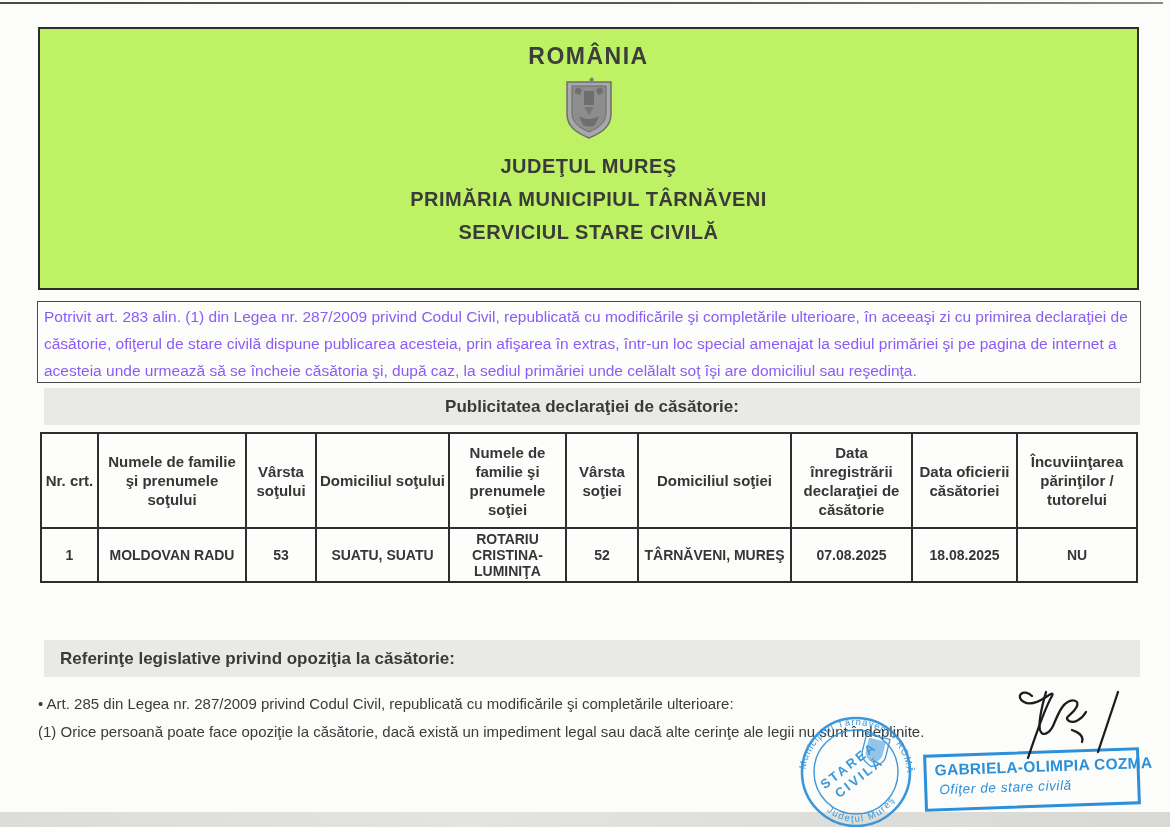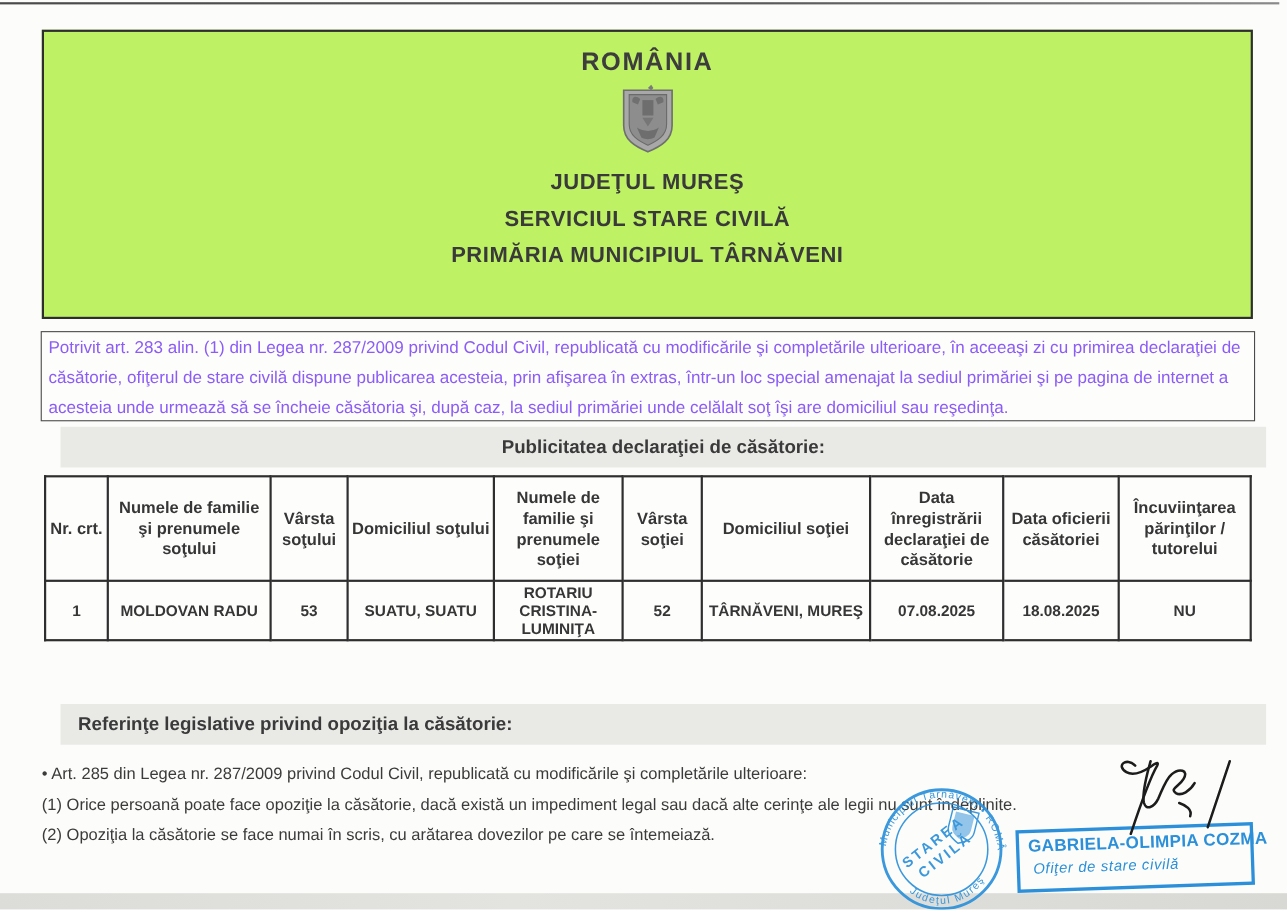--- a/index.html
+++ b/index.html
@@ -37,21 +37,21 @@
   .header-line.first { margin-top:10px; }
   
   .intro-box {
     position:absolute; left:37px; top:301px; width:1104px; height:82px;
     border:1px solid #4a4a4a; background:#fdfdfc;
     font-size:15.5px; line-height:27px; color:#8b5cf6;
     padding:1px 6px 0 6px;
   }
   
   .banner {
-    position:absolute; left:55px; width:1096px; height:37px;
+    position:absolute; left:44px; width:1096px; height:37px;
     background:#e9e9e6; color:#3a3a3a;
     font-weight:bold; font-size:17px; line-height:37px;
   }
   .banner.centered { text-align:center; top:388px; }
   .banner.left { text-align:left; padding-left:16px; top:640px; }
   
   table.pub-table {
     position:absolute; left:40px; top:432px; width:1096px;
     border-collapse:collapse; table-layout:fixed;
   }
@@ -102,22 +102,22 @@
         <path d="M5 6 h44 v32 c0 13 -10 19 -22 24 c-12 -5 -22 -11 -22 -24 z" fill="#a8a8a8" stroke="#6f6f6f" stroke-width="1.5"></path>
         <path d="M10 10 h34 v27 c0 10 -8 15 -17 19 c-9 -4 -17 -9 -17 -19 z" fill="#8d8d8d" stroke="#6a6a6a" stroke-width="1"></path>
         <path d="M27 4 l3 -3 2 3 -2 2 z" fill="#7a7a7a"></path>
         <path d="M20 14 c-4 -4 -8 -2 -7 3 l5 2 z M34 14 c4 -4 8 -2 7 3 l-5 2 z" fill="#707070"></path>
         <rect x="22" y="15" width="10" height="14" fill="#6e6e6e"></rect>
         <path d="M22 31 h10 l-5 8 z" fill="#767676"></path>
         <path d="M17 40 c6 4 14 4 20 0 l-4 9 c-4 2 -8 2 -12 0 z" fill="#6e6e6e"></path>
       </svg>
     </div>
     <div class="header-line first">JUDEŢUL MUREŞ</div>
+    <div class="header-line">PRIMĂRIA MUNICIPIUL TÂRNĂVENI</div>
     <div class="header-line">SERVICIUL STARE CIVILĂ</div>
-    <div class="header-line">PRIMĂRIA MUNICIPIUL TÂRNĂVENI</div>
   </div>
 
   <div class="intro-box">Potrivit art. 283 alin. (1) din Legea nr. 287/2009 privind Codul Civil, republicată cu modificările şi completările ulterioare, în aceeaşi zi cu primirea declaraţiei de căsătorie, ofiţerul de stare civilă dispune publicarea acesteia, prin afişarea în extras, într-un loc special amenajat la sediul primăriei şi pe pagina de internet a acesteia unde urmează să se încheie căsătoria şi, după caz, la sediul primăriei unde celălalt soţ îşi are domiciliul sau reşedinţa.</div>
 
   <div class="banner centered">Publicitatea declaraţiei de căsătorie:</div>
 
   <table class="pub-table">
     <colgroup>
       <col style="width:57px">
         <col style="width:148px">
@@ -158,21 +158,20 @@
         <td>NU</td>
       </tr>
     </tbody>
   </table>
 
   <div class="banner left">Referinţe legislative privind opoziţia la căsătorie:</div>
 
   <div class="legal-lines">
     <div>• Art. 285 din Legea nr. 287/2009 privind Codul Civil, republicată cu modificările şi completările ulterioare:</div>
     <div>(1) Orice persoană poate face opoziţie la căsătorie, dacă există un impediment legal sau dacă alte cerinţe ale legii nu sunt îndeplinite.</div>
-    <div>(2) Opoziţia la căsătorie se face numai în scris, cu arătarea dovezilor pe care se întemeiază.</div>
   </div>
 
   <svg class="signature" viewBox="0 0 140 90" aria-hidden="true">
     <g fill="none" stroke="#1c1c1c" stroke-width="2.3" stroke-linecap="round" stroke-linejoin="round">
       <path d="M30 18 c-8 -8 -18 0 -8 6 c7 4 16 -1 22 -5 c4 -3 8 -5 6 -1 c-6 10 -16 38 -24 62"></path>
       <path d="M44 14 c-4 14 -8 30 -6 38 c2 7 9 4 13 -4 c4 -9 7 -18 12 -22 c7 -6 16 -4 11 4 c-4 7 -13 9 -7 13 c5 3 13 -2 17 -9"></path>
       <path d="M70 52 c6 2 12 6 10 12"></path>
       <path d="M116 14 L96 74"></path>
     </g>
   </svg>

